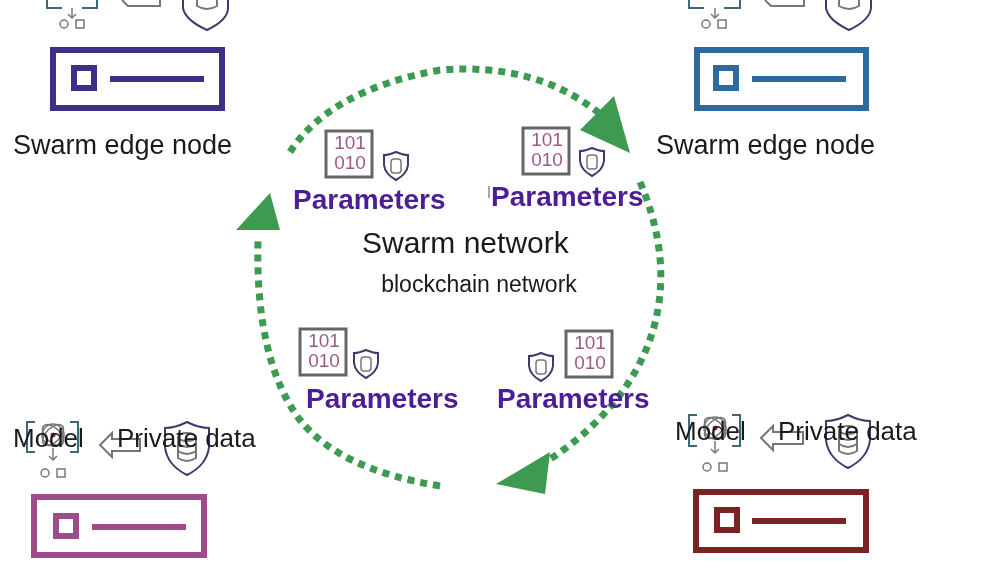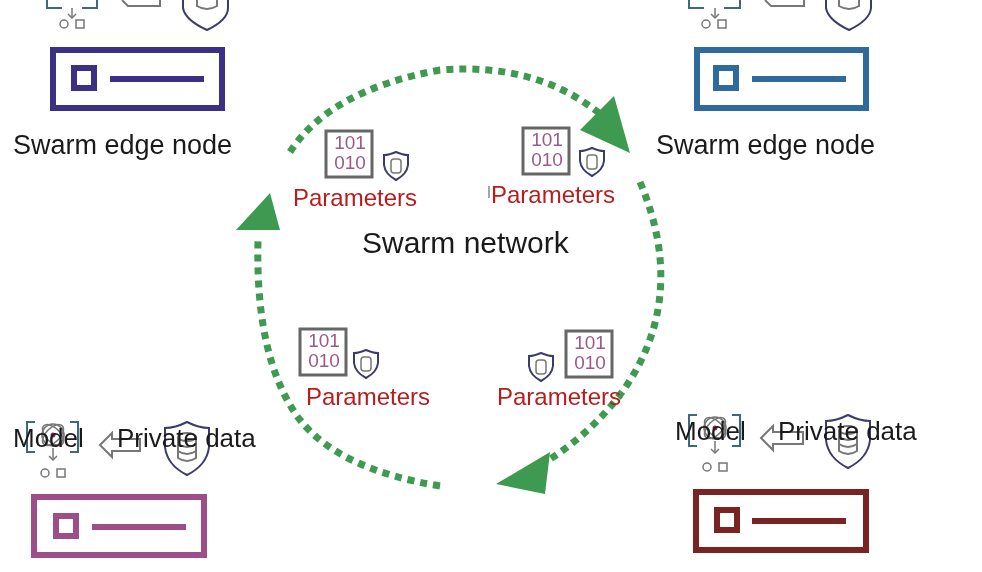--- a/index.html
+++ b/index.html
@@ -1,20 +1,20 @@
 <!DOCTYPE html>
 <html><head>
 <meta charset="utf-8">
 <style>
   html, body { margin: 0; padding: 0; background: #ffffff; }
   body { width: 982px; height: 572px; position: relative; overflow: hidden; font-family: "Liberation Sans", sans-serif; color: #1a1a1a; }
   svg { position: absolute; left: 0; top: 0; overflow: visible; }
   .lbl { position: absolute; white-space: nowrap; font-family: "Liberation Sans", sans-serif; }
   .node-label { font-size: 27px; color: #1a1a1a; }
-  .param-label { font-size: 24px; color: #b91c1c; }
+  .param-label { font-size: 28px; color: #4c1d95; font-weight: bold; }
   .center-title { font-size: 30px; color: #1a1a1a; }
   .center-sub { font-size: 23px; color: #1a1a1a; text-align: center; line-height: 28px; }
   .md-label { font-size: 26px; color: #1a1a1a; margin-top: 35px; }
 </style>
 </head>
 <body>
 
 <svg width="982" height="572" viewBox="0 0 982 572">
   <defs>
     
@@ -156,20 +156,21 @@
   <div>010</div>
 </div>
 
 <div class="lbl param-label" style="left:293px; top:184px;">Parameters</div>
 <div class="lbl param-label" style="left:491px; top:181px;">Parameters</div>
 <div class="lbl param-label" style="left:306px; top:383px;">Parameters</div>
 <div class="lbl param-label" style="left:497px; top:383px;">Parameters</div>
 
 <div class="lbl center-title" style="left:352px; top:226px;margin-left:10px;">Swarm network</div>
 <div class="lbl center-sub" style="left:346px; top:270px; width:266px;">
+  <div>blockchain network</div>
 </div>
 
 <div class="lbl node-label" style="left:13px; top:130px;">Swarm edge node</div>
 <div class="lbl node-label" style="left:656px; top:130px;">Swarm edge node</div>
 
 <div class="lbl md-label" style="left:13px; top:388px;">Model</div>
 <div class="lbl md-label" style="left:117px; top:388px;">Private data</div>
 <div class="lbl md-label" style="left:675px; top:381px;">Model</div>
 <div class="lbl md-label" style="left:778px; top:381px;">Private data</div>
 

